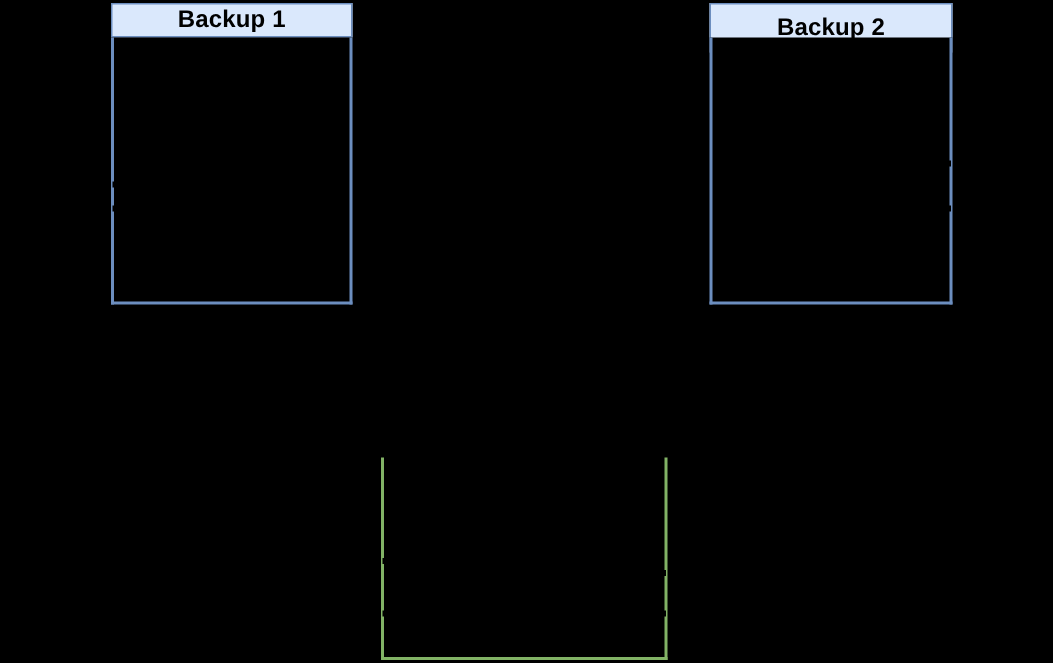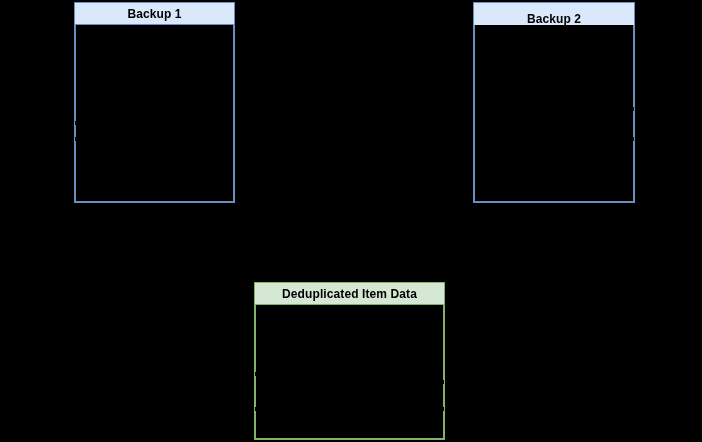--- a/index.html
+++ b/index.html
@@ -26,21 +26,21 @@
     background: #000000;
   }
   .node-header {
     position: absolute;
     left: 0;
     top: 0;
     box-sizing: border-box;
     display: flex;
     align-items: center;
     justify-content: center;
-    font-size: 12px;
+    font-size: 16px;
     font-weight: bold;
     letter-spacing: 0.1px;
     color: #000000;
     white-space: nowrap;
     line-height: 1;
   }
   .node-body {
     position: absolute;
     left: 0;
     box-sizing: border-box;
@@ -122,23 +122,20 @@
       <div class="row" style="top:82px; height:30px;"></div>
       <div class="row" style="top:112px; height:66px;"></div>
 
       <span class="notch right" style="top:82px;"></span>
       <span class="notch right" style="top:112px;"></span>
     </div>
   </div>
 
   <div class="node theme-green" style="left:254px; top:282px; width:191px; height:158px;">
 
-    <div class="node-header" style="width:191px; height:23px;">
-      <span>Deduplicated Item Data</span>
-    </div>
 
     <div class="node-body" style="top:23px; width:191px; height:135px;">
       <div class="row" style="top:0px; height:67px;"></div>
       <div class="row" style="top:67px; height:35px;"></div>
       <div class="row" style="top:102px; height:33px;"></div>
 
       <span class="notch left" style="top:67px;"></span>
       <span class="notch left" style="top:102px;"></span>
       <span class="notch right" style="top:75px;"></span>
       <span class="notch right" style="top:102px;"></span>

